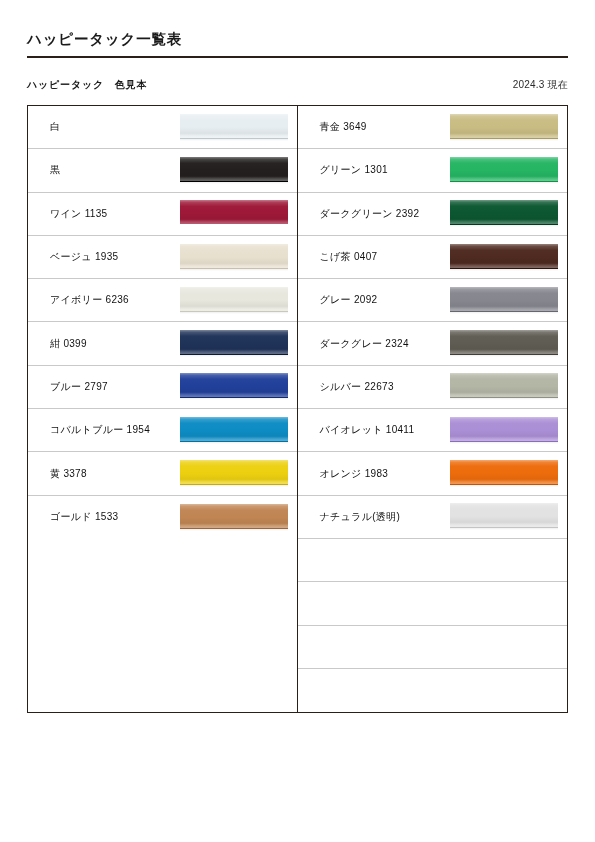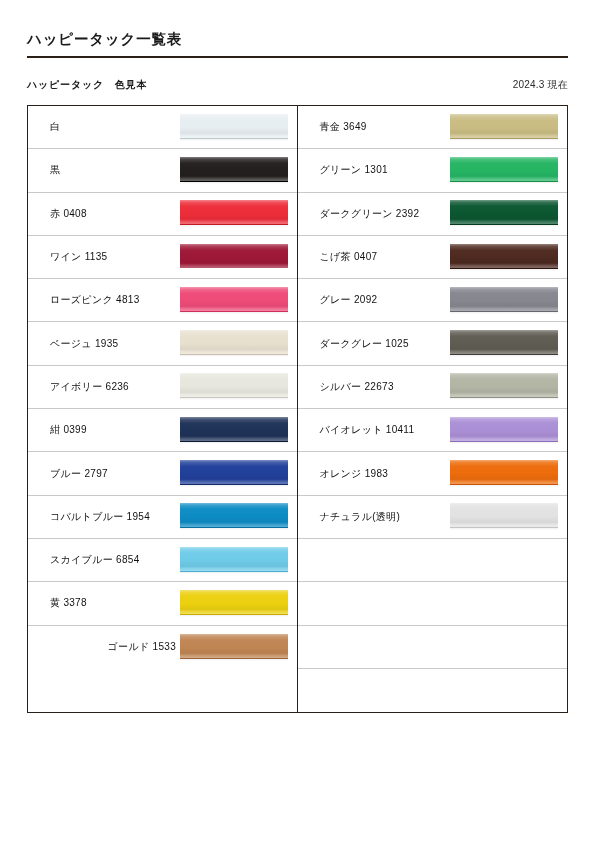--- a/index.html
+++ b/index.html
@@ -93,21 +93,20 @@
     box-sizing: border-box;
     height: 43.3px;
     display: flex;
     align-items: center;
     padding: 0 0 0 22px;
     border-bottom: 1px solid #c9c9c9;
     position: relative;
   }
   .row:last-child {
     border-bottom: none;
-    text-align: right;
   }
 
   .swatch-label {
     font-size: 10px;
     letter-spacing: 0.3px;
     color: #111111;
     white-space: nowrap;
     flex: 0 0 auto;
     width: 126px;
   }
@@ -181,41 +180,27 @@
           </div>
         </div>
         <div class="row">
           <div class="swatch-label">黒</div>
           <div class="swatch">
             <div class="body" style="background: rgb(35, 31, 31);"></div>
             <div class="under" style="background: linear-gradient(rgb(0, 0, 0) 0%, rgb(0, 0, 0) 45%, rgb(242, 242, 242) 46%, rgb(255, 255, 255) 100%);"></div>
           </div>
         </div>
         <div class="row">
-          <div class="swatch-label">赤 0408</div>
-          <div class="swatch">
-            <div class="body" style="background: rgb(237, 45, 58);"></div>
-            <div class="under" style="background: linear-gradient(rgb(195, 26, 38) 0%, rgb(195, 26, 38) 45%, rgb(242, 242, 242) 46%, rgb(255, 255, 255) 100%);"></div>
-          </div>
-        </div>
-        <div class="row">
           <div class="swatch-label">ワイン 1135</div>
           <div class="swatch">
             <div class="body" style="background: rgb(158, 24, 56);"></div>
             <div class="under"></div>
           </div>
         </div>
         <div class="row">
-          <div class="swatch-label">ローズピンク 4813</div>
-          <div class="swatch">
-            <div class="body" style="background: rgb(238, 75, 120);"></div>
-            <div class="under" style="background: linear-gradient(rgb(204, 47, 92) 0%, rgb(204, 47, 92) 45%, rgb(242, 242, 242) 46%, rgb(255, 255, 255) 100%);"></div>
-          </div>
-        </div>
-        <div class="row">
           <div class="swatch-label">ベージュ 1935</div>
           <div class="swatch">
             <div class="body" style="background: rgb(232, 224, 207);"></div>
             <div class="under" style="background: linear-gradient(rgb(201, 191, 172) 0%, rgb(201, 191, 172) 45%, rgb(242, 242, 242) 46%, rgb(255, 255, 255) 100%);"></div>
           </div>
         </div>
         <div class="row">
           <div class="swatch-label">アイボリー 6236</div>
           <div class="swatch">
             <div class="body" style="background: rgb(231, 231, 222);"></div>
@@ -237,27 +222,20 @@
           </div>
         </div>
         <div class="row">
           <div class="swatch-label">コバルトブルー 1954</div>
           <div class="swatch">
             <div class="body" style="background: rgb(13, 140, 196);"></div>
             <div class="under" style="background: linear-gradient(rgb(6, 112, 160) 0%, rgb(6, 112, 160) 45%, rgb(242, 242, 242) 46%, rgb(255, 255, 255) 100%);"></div>
           </div>
         </div>
         <div class="row">
-          <div class="swatch-label">スカイブルー 6854</div>
-          <div class="swatch">
-            <div class="body" style="background: rgb(110, 203, 232);"></div>
-            <div class="under" style="background: linear-gradient(rgb(73, 176, 211) 0%, rgb(73, 176, 211) 45%, rgb(242, 242, 242) 46%, rgb(255, 255, 255) 100%);"></div>
-          </div>
-        </div>
-        <div class="row">
           <div class="swatch-label">黄 3378</div>
           <div class="swatch">
             <div class="body" style="background: rgb(236, 208, 16);"></div>
             <div class="under" style="background: linear-gradient(rgb(199, 173, 6) 0%, rgb(199, 173, 6) 45%, rgb(242, 242, 242) 46%, rgb(255, 255, 255) 100%);"></div>
           </div>
         </div>
         <div class="row">
           <div class="swatch-label">ゴールド 1533</div>
           <div class="swatch">
             <div class="body" style="background: rgb(192, 133, 83);"></div>
@@ -295,21 +273,21 @@
           </div>
         </div>
         <div class="row">
           <div class="swatch-label">グレー 2092</div>
           <div class="swatch">
             <div class="body" style="background: rgb(134, 134, 143);"></div>
             <div class="under" style="background: linear-gradient(rgb(102, 102, 112) 0%, rgb(102, 102, 112) 45%, rgb(242, 242, 242) 46%, rgb(255, 255, 255) 100%);"></div>
           </div>
         </div>
         <div class="row">
-          <div class="swatch-label">ダークグレー 1025</div>
+          <div class="swatch-label">ダークグレー 2324</div>
           <div class="swatch">
             <div class="body" style="background: rgb(95, 92, 83);"></div>
             <div class="under" style="background: linear-gradient(rgb(64, 62, 55) 0%, rgb(64, 62, 55) 45%, rgb(242, 242, 242) 46%, rgb(255, 255, 255) 100%);"></div>
           </div>
         </div>
         <div class="row">
           <div class="swatch-label">シルバー 22673</div>
           <div class="swatch">
             <div class="body" style="background: rgb(179, 181, 165);"></div>
             <div class="under" style="background: linear-gradient(rgb(142, 144, 129) 0%, rgb(142, 144, 129) 45%, rgb(242, 242, 242) 46%, rgb(255, 255, 255) 100%);"></div>

